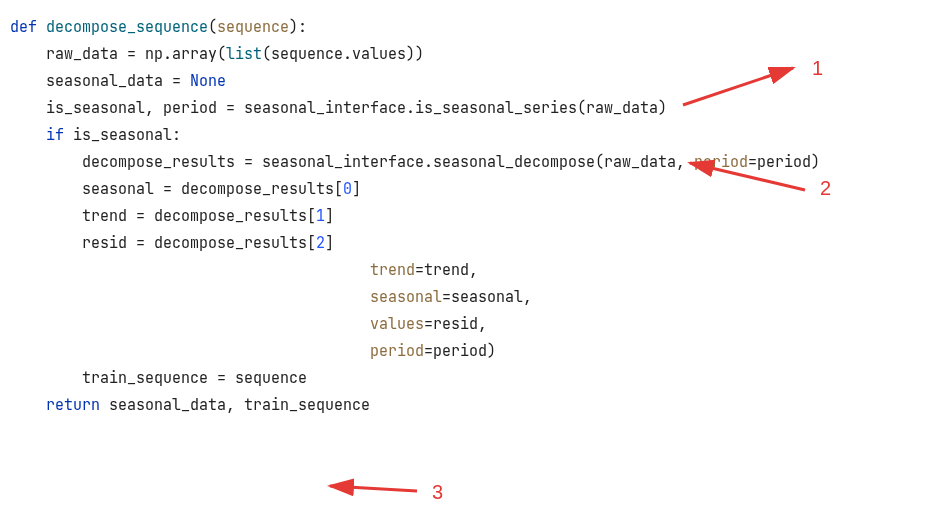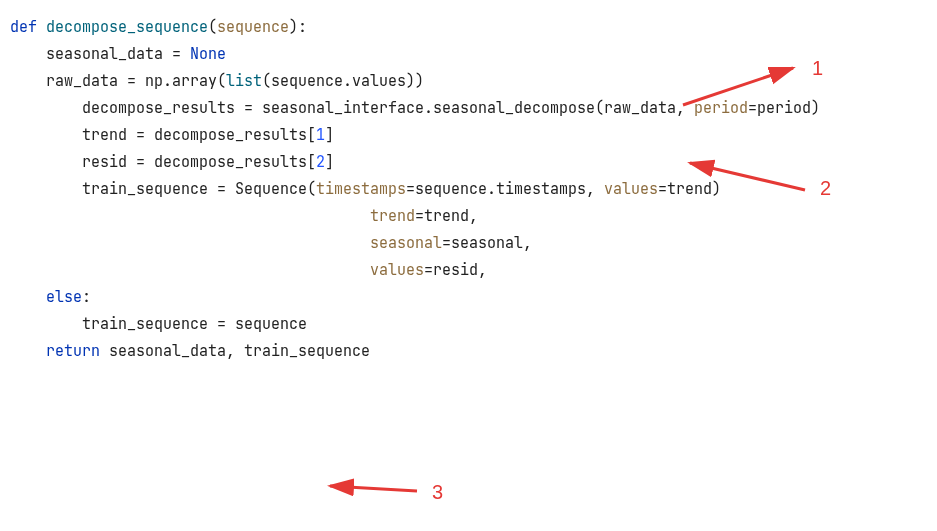--- a/index.html
+++ b/index.html
@@ -33,30 +33,32 @@
       font-size: 20px;
       pointer-events: none;
     }
     .arrow svg { display: block; }
   </style>
 </head>
 <body>
 
 <div class="code">
   <div class="line"><span class="kw">def </span><span class="fn-def">decompose_sequence</span><span class="txt">(</span><span class="param">sequence</span><span class="txt">):</span></div>
+  <div class="line"><span class="txt">    raw_data = np.array(</span><span class="builtin">list</span><span class="txt">(sequence.values))</span></div>
   <div class="line"><span class="txt">    seasonal_data = </span><span class="kw">None</span></div>
-  <div class="line"><span class="txt">    raw_data = np.array(</span><span class="builtin">list</span><span class="txt">(sequence.values))</span></div>
+  <div class="line"><span class="txt">    is_seasonal, period = seasonal_interface.is_seasonal_series(raw_data)</span></div>
+  <div class="line"><span class="kw">    if </span><span class="txt">is_seasonal:</span></div>
   <div class="line"><span class="txt">        decompose_results = seasonal_interface.seasonal_decompose(raw_data, </span><span class="param">period</span><span class="txt">=period)</span></div>
+  <div class="line"><span class="txt">        seasonal = decompose_results[</span><span class="num">0</span><span class="txt">]</span></div>
   <div class="line"><span class="txt">        trend = decompose_results[</span><span class="num">1</span><span class="txt">]</span></div>
   <div class="line"><span class="txt">        resid = decompose_results[</span><span class="num">2</span><span class="txt">]</span></div>
-  <div class="line"><span class="txt">        train_sequence = Sequence(</span><span class="param">timestamps</span><span class="txt">=sequence.timestamps, </span><span class="param">values</span><span class="txt">=trend)</span></div>
   <div class="line"><span class="txt">                                        </span><span class="param">trend</span><span class="txt">=trend,</span></div>
   <div class="line"><span class="txt">                                        </span><span class="param">seasonal</span><span class="txt">=seasonal,</span></div>
   <div class="line"><span class="txt">                                        </span><span class="param">values</span><span class="txt">=resid,</span></div>
-  <div class="line"><span class="kw">    else</span><span class="txt">:</span></div>
+  <div class="line"><span class="txt">                                        </span><span class="param">period</span><span class="txt">=period)</span></div>
   <div class="line"><span class="txt">        train_sequence = sequence</span></div>
   <div class="line"><span class="kw">    return </span><span class="txt">seasonal_data, train_sequence</span></div>
 </div>
 
 <div class="annotation arrow" style="left:678px; top:60px;">
   <svg width="130" height="50" viewBox="0 0 130 50">
     <defs>
       <marker id="ah1" markerWidth="10" markerHeight="10" refX="8" refY="3" orient="auto">
         <path d="M0,0 L0,6 L9,3 z" fill="#e53935"></path>
       </marker>

